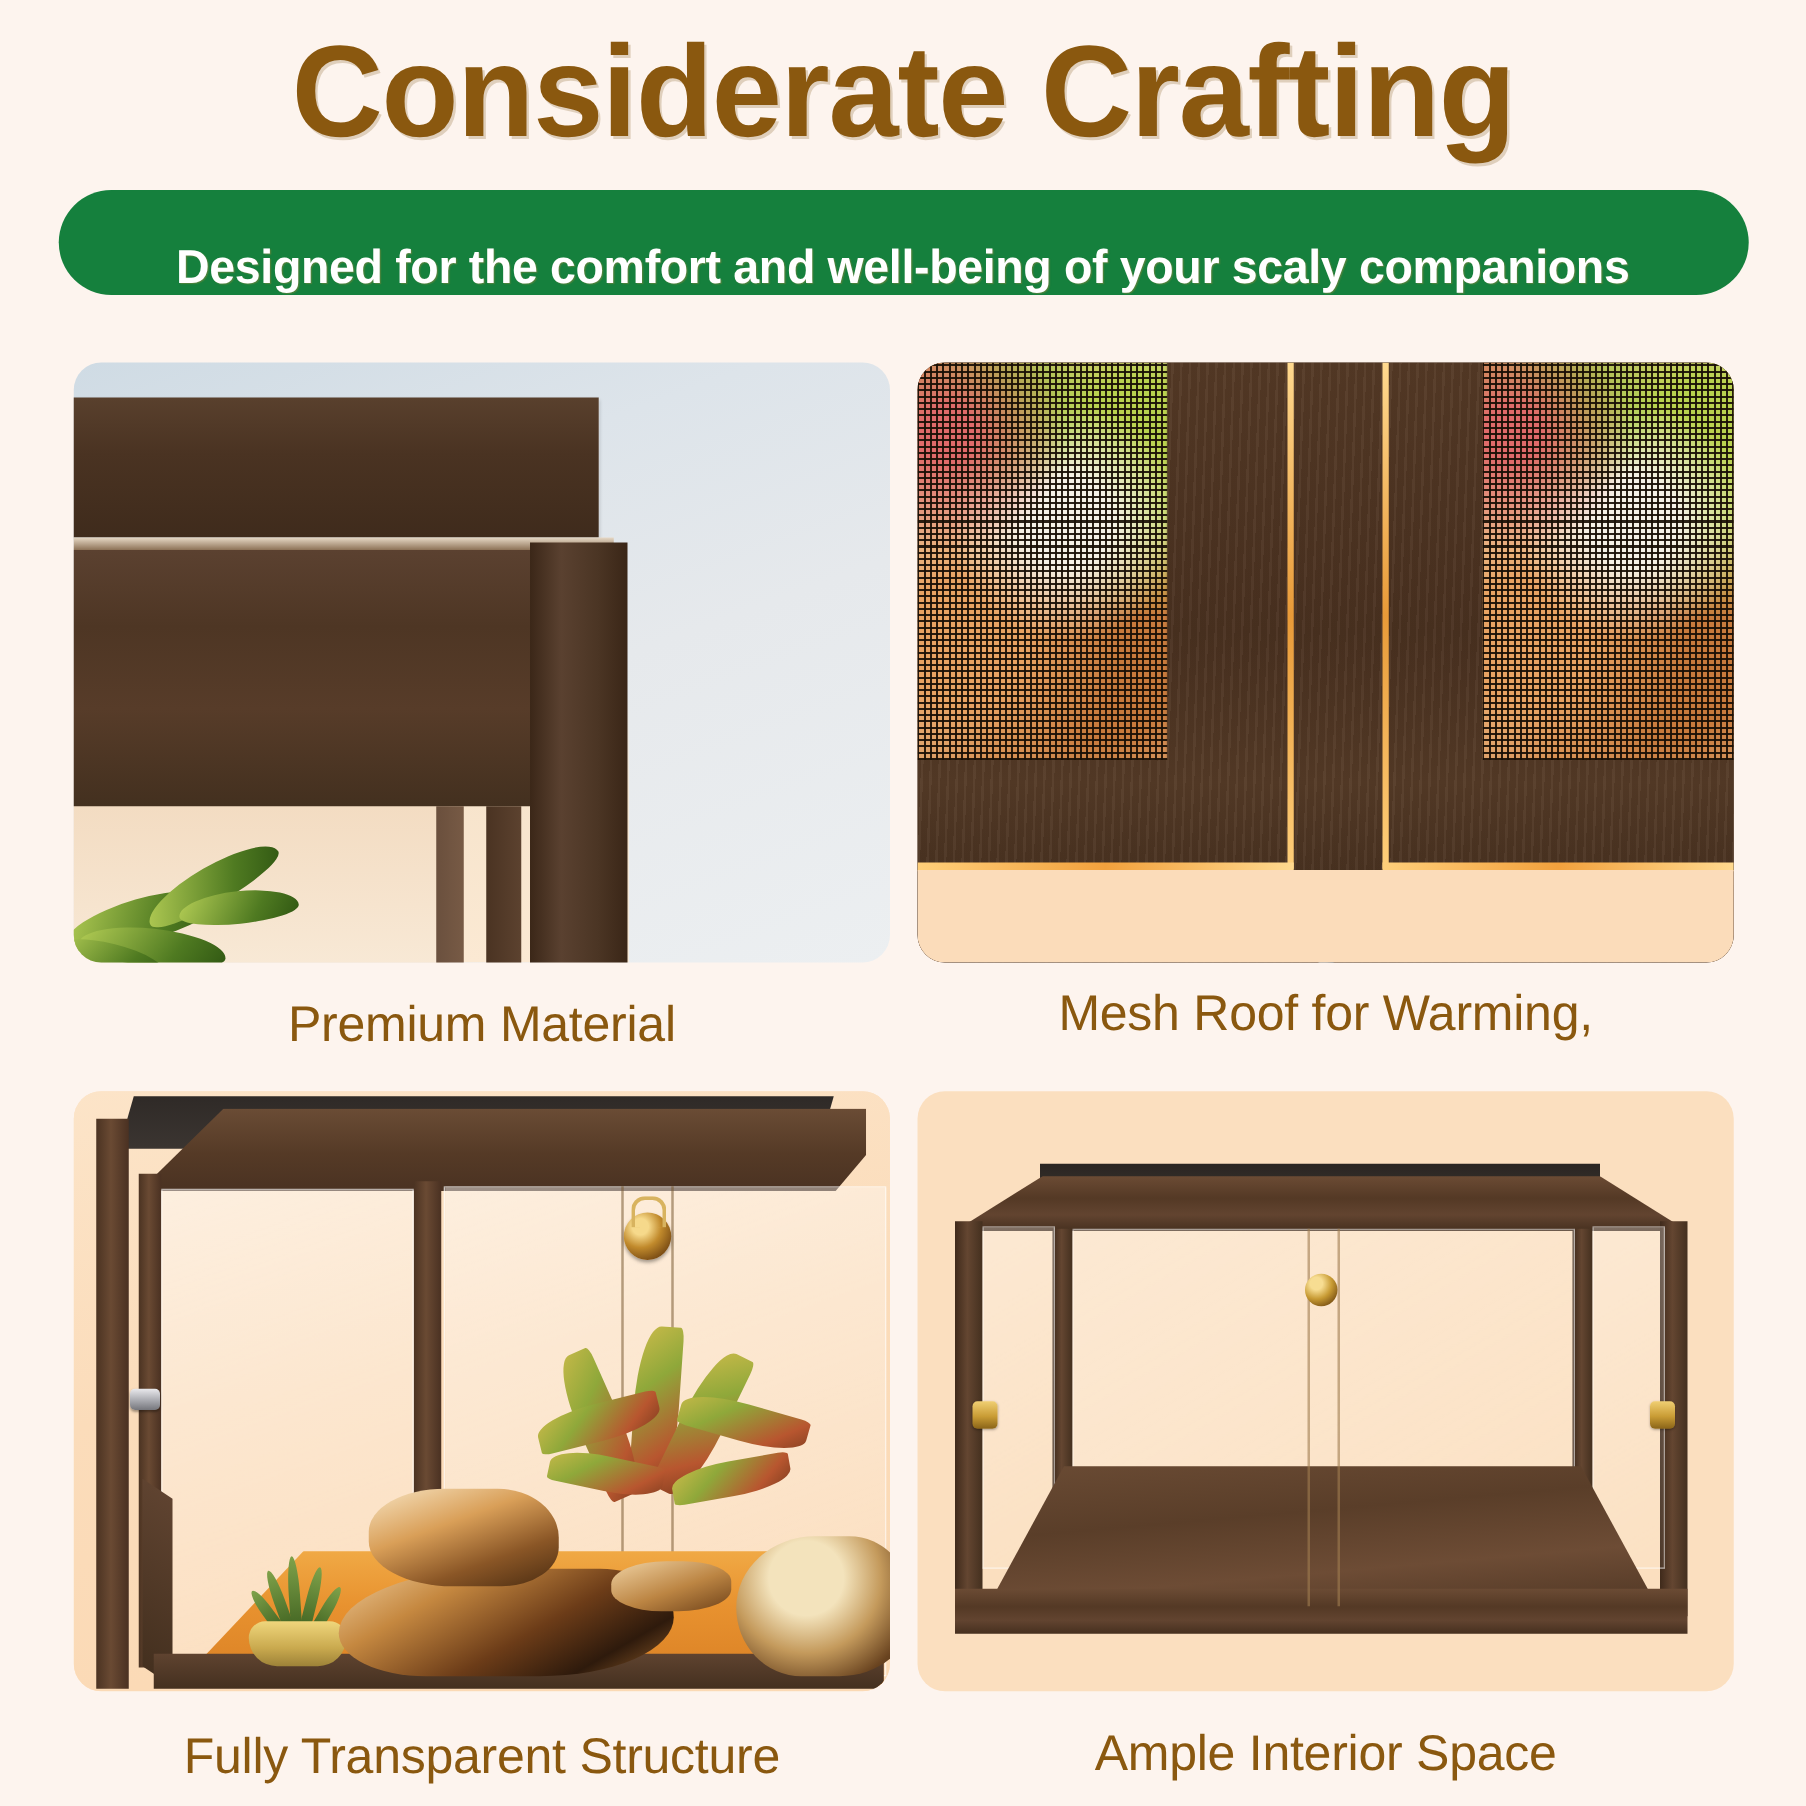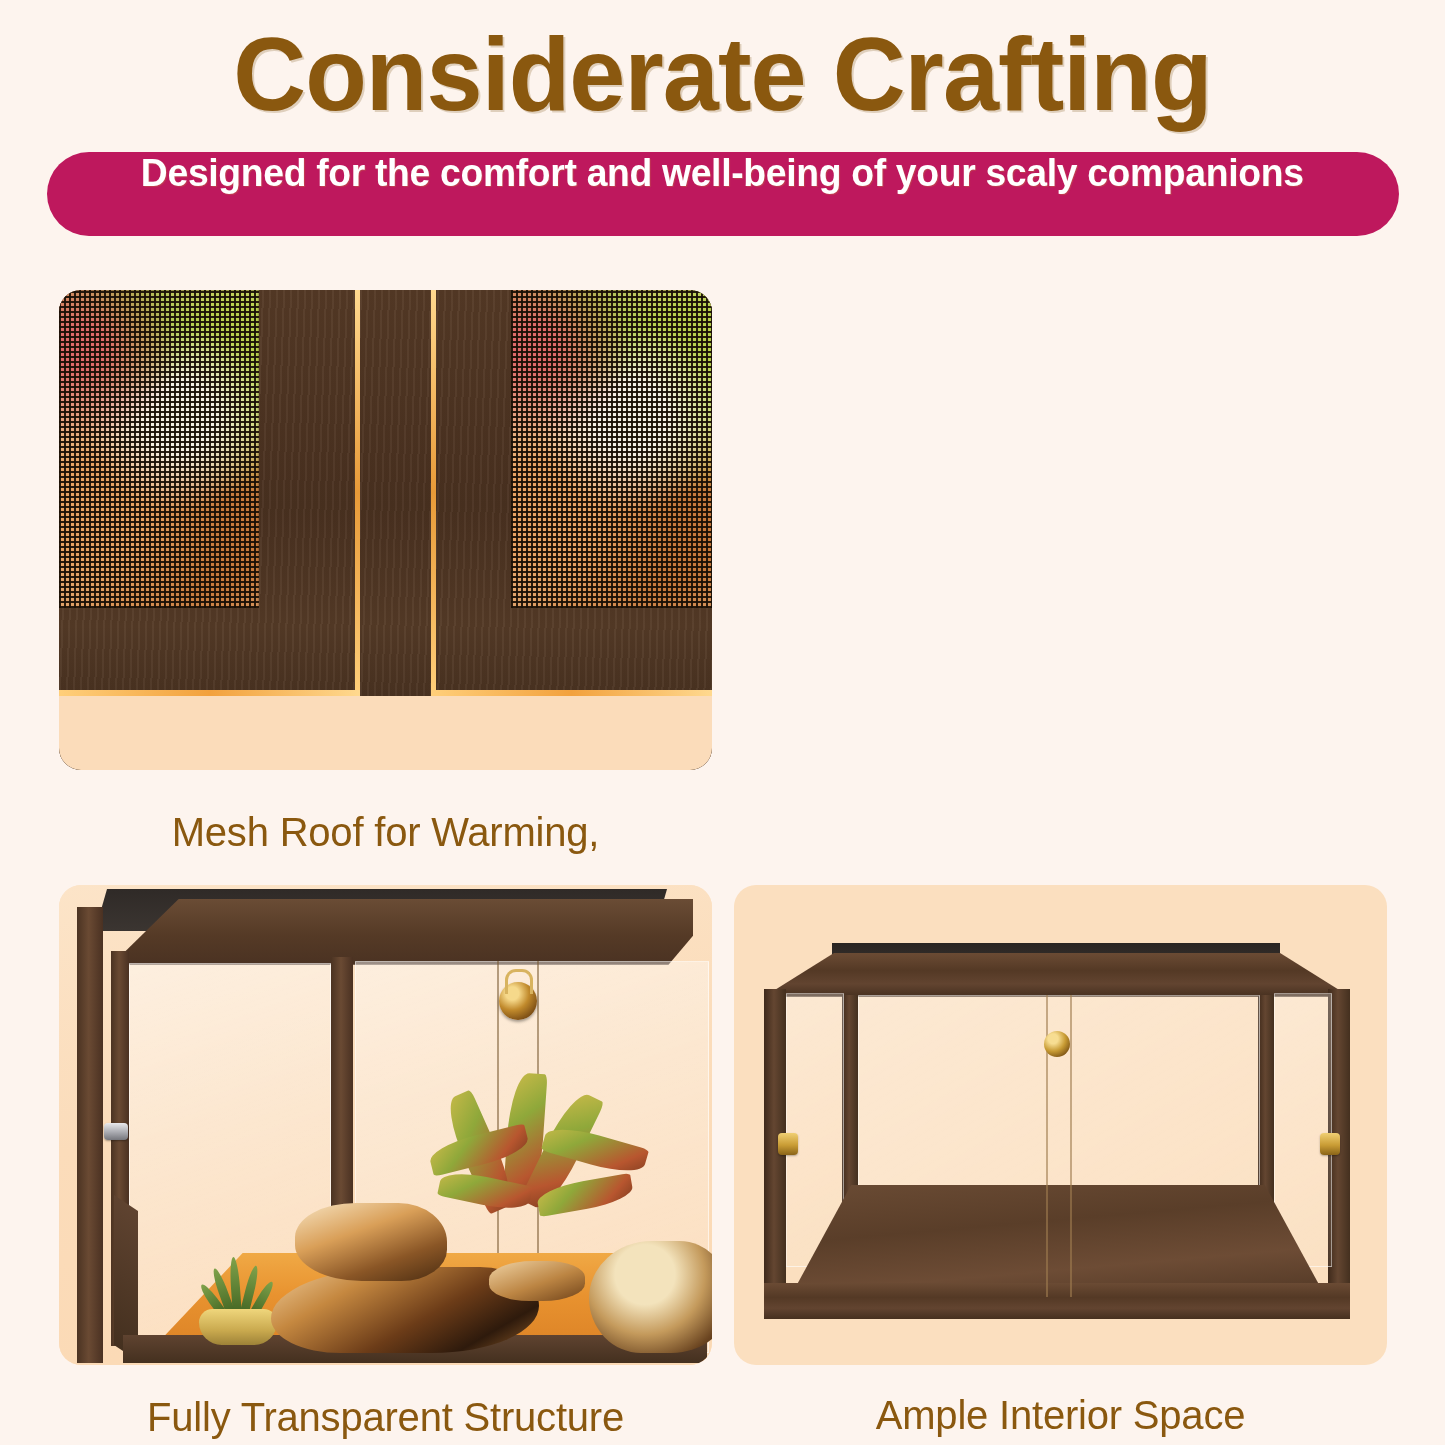--- a/index.html
+++ b/index.html
@@ -31,23 +31,23 @@
     font-family: "Liberation Sans", sans-serif;
     transform: scaleX(0.97);
     text-shadow: 2px 2px 0 rgba(120,76,12,0.22);
     white-space: nowrap;
   }
   .subtitle-pill {
     margin: 22px auto 0 auto;
     width: 1352px;
     height: 84px;
     border-radius: 42px;
-    background: #be185d;
+    background: #15803d;
     display: flex;
-    align-items: flex-start;
+    align-items: flex-end;
     justify-content: center;
     box-sizing: border-box;
   }
   .subtitle-text {
     color: #ffffff;
     font-size: 38px;
     font-weight: bold;
     letter-spacing: -0.3px;
     transform: scaleX(0.98);
     white-space: nowrap;
@@ -79,21 +79,21 @@
   .caption {
     text-align: center;
     color: #8a580f;
     font-size: 40px;
     font-weight: normal;
     line-height: 1.12;
     letter-spacing: -0.2px;
     padding-top: 28px;
     font-family: "Liberation Sans", sans-serif;
   }
-  .caption-2line { padding-top: 40px; }
+  .caption-2line { padding-top: 19px; }
   .caption-bl { padding-top: 30px; }
 
   
   .p1 {
     background: linear-gradient(160deg,#cfdbe4 0%,#dde4ea 28%,#e6e9ec 55%,#eceff1 100%);
   }
   .p1 .wallglow {
     position: absolute; left:0; top:0; width: 68%; height: 100%;
     background: linear-gradient(180deg, rgba(255,255,255,0) 55%, #f7e4cc 72%, #fbe9d3 100%);
   }
@@ -303,20 +303,40 @@
   <div class="title">Considerate Crafting</div>
   <div class="subtitle-pill">
     <span class="subtitle-text">Designed for the comfort and well-being of your scaly companions</span>
   </div>
 </div>
 
 <div class="grid">
 
   <div class="row">
 
+    <div class="cell">
+      <div class="panel p1">
+        <div class="wallglow"></div>
+        <div class="lowerwall"></div>
+        <div class="topslab"></div>
+        <div class="topslab-edge"></div>
+        <div class="frontslab"></div>
+        <div class="postright"></div>
+        <div class="leg"></div>
+        <div class="leg2"></div>
+        <div class="plant">
+          <span class="leaf" style="left:-10px;top:34px;width:128px;height:34px;transform:rotate(-16deg);"></span>
+          <span class="leaf" style="left:4px;top:58px;width:118px;height:30px;transform:rotate(6deg);"></span>
+          <span class="leaf" style="left:52px;top:8px;width:118px;height:30px;transform:rotate(-30deg);"></span>
+          <span class="leaf" style="left:84px;top:28px;width:96px;height:26px;transform:rotate(-6deg);"></span>
+          <span class="leaf" style="left:-16px;top:70px;width:92px;height:24px;transform:rotate(14deg);"></span>
+        </div>
+      </div>
+      <div class="caption">Premium Material</div>
+    </div>
 
     <div class="cell">
       <div class="panel p2">
         <div class="woodbg"></div>
 
         <div class="mesh" style="left:0px;top:0px;width:200px;height:318px;">
           <div class="scene"></div>
             <div class="grid-overlay"></div>
         </div>
         <div class="mesh" style="left:452px;top:0px;width:201px;height:318px;">

